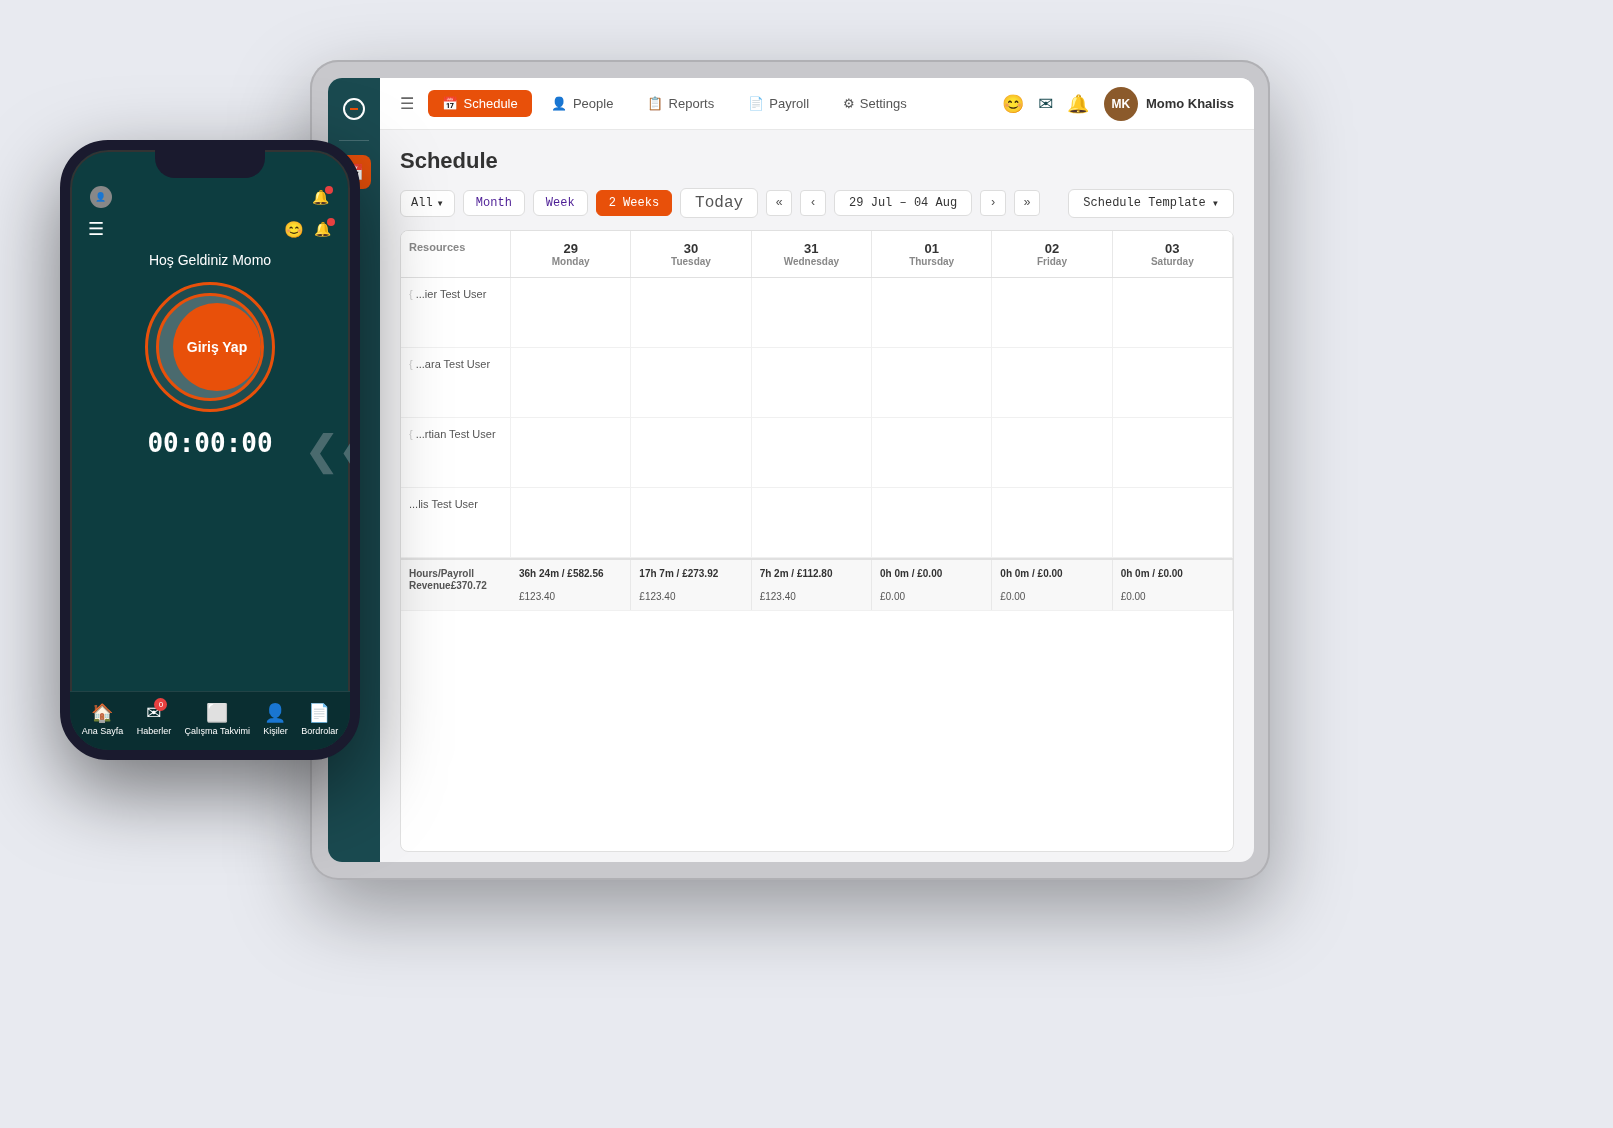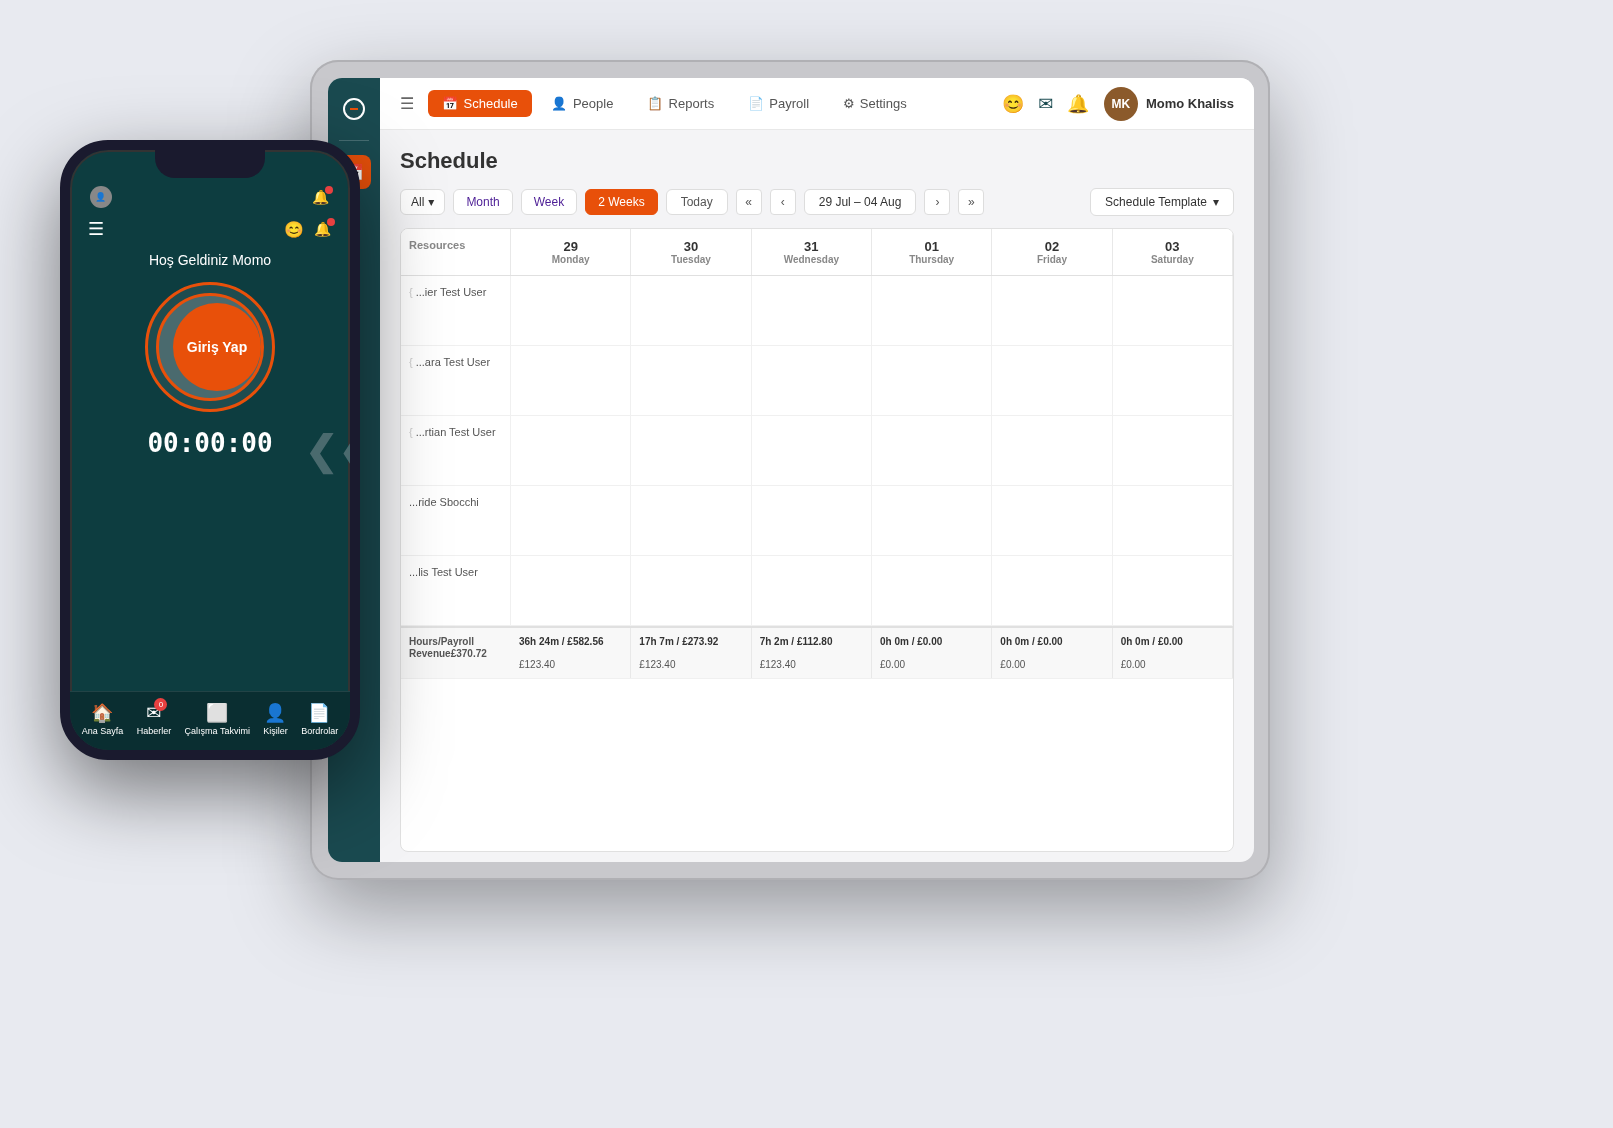--- a/index.html
+++ b/index.html
@@ -361,20 +361,21 @@
       color: #333;
       margin-bottom: 14px;
     }
 
     
     .schedule-toolbar {
       display: flex;
       align-items: center;
       gap: 8px;
       margin-bottom: 12px;
+      font-family: Liberation Mono, monospace;
     }
     .filter-select {
       border: 1px solid #ddd;
       border-radius: 6px;
       padding: 5px 10px 5px 10px;
       font-size: 12px;
       color: #333;
       background: #fff;
       display: flex; align-items: center; gap: 4px;
       cursor: pointer;
@@ -391,21 +392,21 @@
     .view-btn.active {
       background: #e8500a;
       color: #fff;
       border-color: #e8500a;
     }
     .today-btn {
       padding: 5px 14px;
       border-radius: 6px;
       border: 1px solid #ddd;
       background: #fff;
-      font-size: 12px;
+      font-size: 16px;
       color: #555;
       cursor: pointer;
     }
     .nav-arrow {
       width: 26px; height: 26px;
       border-radius: 4px;
       border: 1px solid #ddd;
       background: #fff;
       display: flex; align-items: center; justify-content: center;
       cursor: pointer;
@@ -725,31 +726,20 @@
                   <span>...rtian Test User</span>
                 </div>
                 <div class="cal-cell"></div>
                 <div class="cal-cell"></div>
                 <div class="cal-cell"></div>
                 <div class="cal-cell"></div>
                 <div class="cal-cell"></div>
                 <div class="cal-cell"></div>
               </div>
 
-              <div class="cal-row">
-                <div class="cal-cell resource-cell">
-                  <span>...ride Sbocchi</span>
-                </div>
-                <div class="cal-cell"></div>
-                <div class="cal-cell"></div>
-                <div class="cal-cell"></div>
-                <div class="cal-cell"></div>
-                <div class="cal-cell"></div>
-                <div class="cal-cell"></div>
-              </div>
 
               <div class="cal-row">
                 <div class="cal-cell resource-cell">
                   <span>...lis Test User</span>
                 </div>
                 <div class="cal-cell"></div>
                 <div class="cal-cell"></div>
                 <div class="cal-cell"></div>
                 <div class="cal-cell"></div>
                 <div class="cal-cell"></div>

